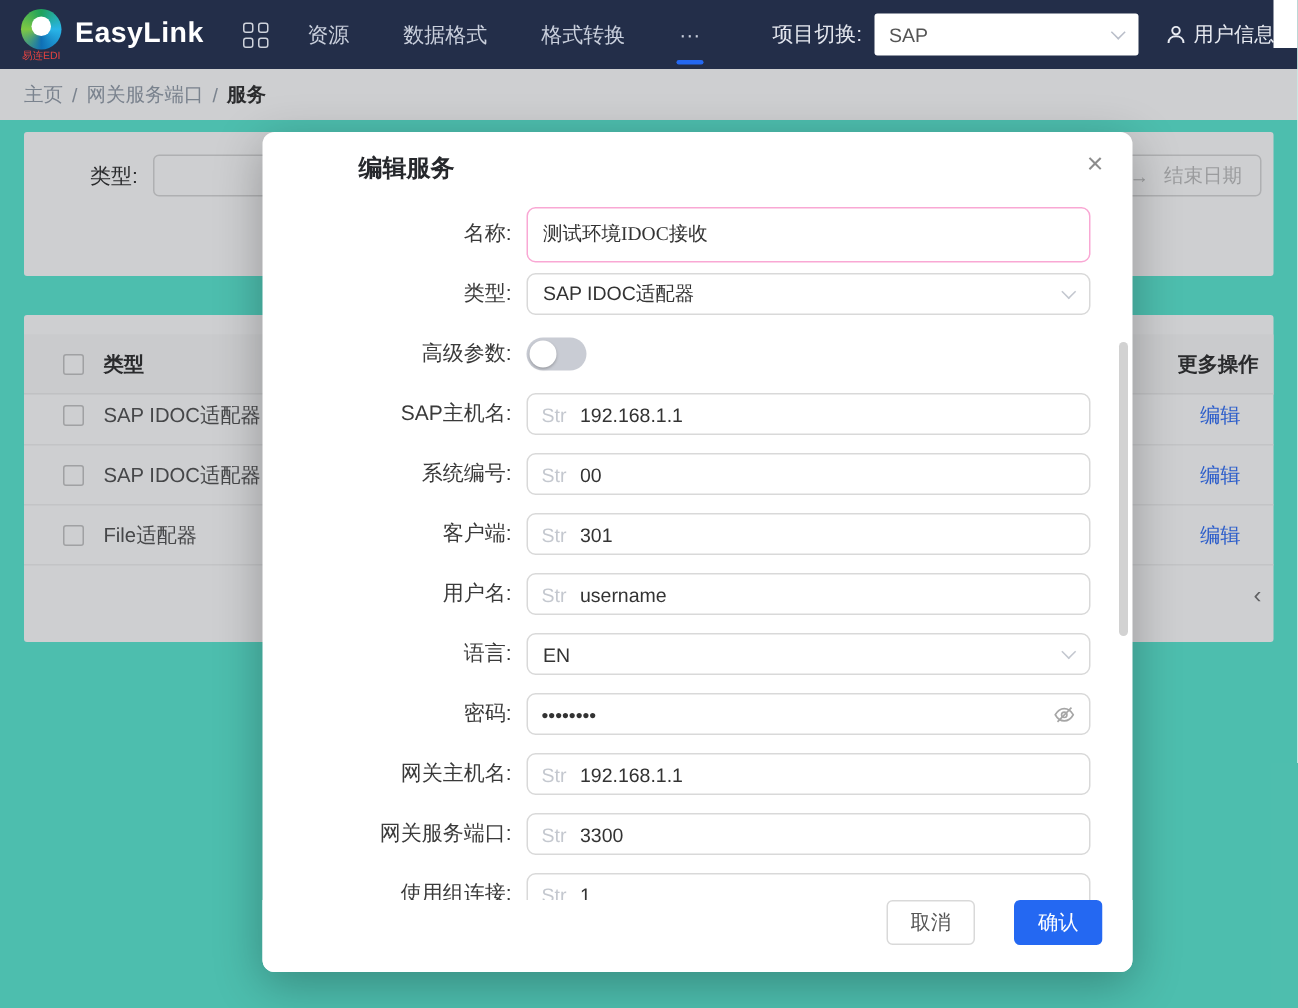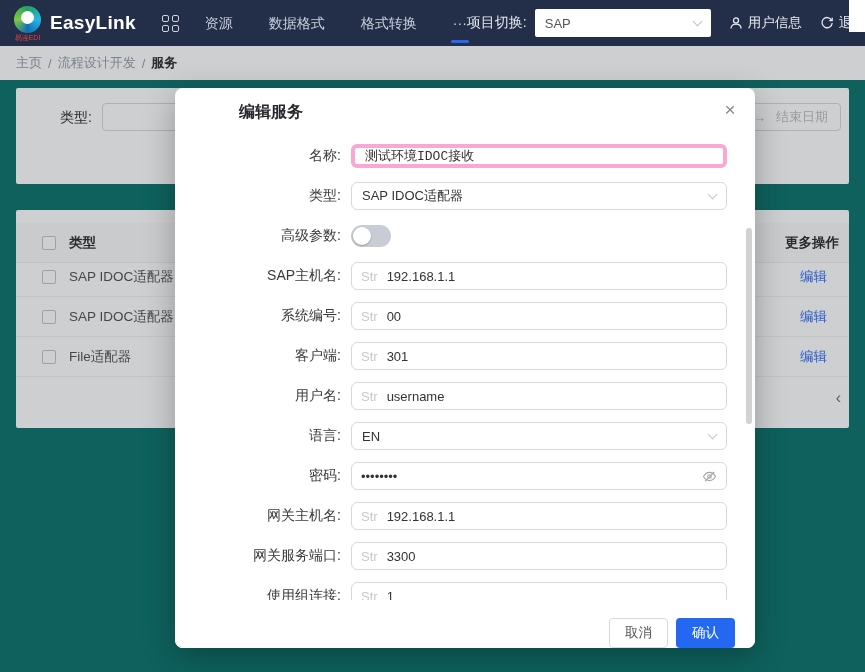--- a/index.html
+++ b/index.html
@@ -1,38 +1,38 @@
 <!DOCTYPE html>
 <html><head>
 <meta charset="utf-8">
 <style>
   * { box-sizing: border-box; margin: 0; padding: 0; }
   html,body { background:#e8e8e8; }
   body { font-family:"Liberation Sans","DejaVu Sans",sans-serif; }
-  .screen { position:relative; width:865px; height:672px; background:#0f766e; overflow:hidden; }
+  .screen { position:relative; width:865px; height:672px; background:#5eead4; overflow:hidden; }
 
   
   .header { position:absolute; top:0; left:0; right:0; height:46px; background:#232e49;
             display:flex; align-items:center; padding:0 14px; color:#dfe3ec; z-index:5; }
   .logo-wrap { display:flex; flex-direction:column; align-items:center; margin-right:9px; }
   .logo-circle { width:27px; height:27px; border-radius:50%;
                  background:conic-gradient(#1fa25c,#29b5e8,#0f6fb5,#7ec843,#1fa25c); position:relative; }
   .logo-circle::after { content:""; position:absolute; left:7px; top:5px; width:13px; height:13px;
                         border-radius:50%; background:#fff; }
   .logo-caption { font-size:7px; color:#e64340; line-height:1; margin-top:1px; white-space:nowrap; }
   .brand { font-size:19px; font-weight:bold; color:#fff; margin-right:26px; letter-spacing:.3px; }
   .grid-icon { width:17px; height:17px; display:grid; grid-template-columns:7px 7px; grid-template-rows:7px 7px;
                gap:3px; margin-right:26px; cursor:pointer; }
   .grid-icon span { border:1.6px solid #cfd3dc; border-radius:2px; }
   .menu { display:flex; gap:36px; font-size:14px; color:#c9cfdc; height:46px; }
   .menu-item { position:relative; line-height:46px; cursor:pointer; white-space:nowrap; }
   .menu-item.active::after { content:""; position:absolute; left:50%; transform:translateX(-50%);
                              bottom:3px; width:18px; height:3px; background:#2468f2; border-radius:2px; }
   .header-right { margin-left:auto; display:flex; align-items:center; gap:18px; }
-  .project-label { font-size:14px; color:#e3e6ee; white-space:nowrap; }
+  .project-label { font-size:14px; color:#e3e6ee; white-space:nowrap;margin-left:48px; }
   .project-select { width:176px; height:28px; background:#fff; border-radius:2px; display:flex;
                     align-items:center; padding:0 10px; color:#555; font-size:13px; cursor:pointer; margin-left:-10px; }
   .chev { width:7px; height:7px; border-right:1.5px solid #b9bec9; border-bottom:1.5px solid #b9bec9;
           transform:rotate(45deg); margin-top:-3px; }
   .project-select .chev { margin-left:auto; }
   .header-link { display:flex; align-items:center; gap:5px; color:#e8ebf2; font-size:13.5px; cursor:pointer; white-space:nowrap; }
 
   .corner-scroll { position:absolute; top:0; right:0; width:16px; height:32px; background:#fff; z-index:40; }
 
   
@@ -65,40 +65,40 @@
   .overlay { position:absolute; left:0; top:46px; right:0; bottom:0; background:rgba(12,16,24,0.20); z-index:10; }
   .modal { position:absolute; left:175px; top:88px; width:580px; height:560px; background:#fff;
            border-radius:8px; box-shadow:0 8px 32px rgba(0,0,0,0.28); z-index:20; }
   .modal-title { position:absolute; top:14px; left:24px; font-size:16px; font-weight:bold; color:#26282c;margin-left:40px; }
   .modal-close { position:absolute; top:9px; right:12px; width:26px; height:26px; text-align:center;
                  line-height:26px; font-size:19px; color:#8c8c8c; cursor:pointer; }
   .modal-body { position:absolute; top:48px; left:0; right:0; height:464px; overflow:hidden; padding:0 28px 0 18px; }
   .field { height:40px; display:flex; align-items:center; }
   .f-label { width:148px; text-align:right; font-size:14px; color:#3a3a3a; margin-right:10px; flex:none; white-space:nowrap; }
   .f-control { flex:1; display:flex; align-items:center; min-width:0; }
-  .inp { width:100%; height:24px; border:4px solid #f9a8d4; border-radius:6px; padding:0 10px;
-         font-size:13px; color:#333; outline:none; background:#fff; font-family:Liberation Mono, monospace; }
+  .inp { width:100%; height:37px; border:1px solid #f9a8d4; border-radius:6px; padding:0 10px;
+         font-size:13px; color:#333; outline:none; background:#fff; font-family:Liberation Serif, serif; }
   .wrap-inp { width:100%; height:28px; border:1px solid #d9d9d9; border-radius:6px; display:flex;
               align-items:center; padding:0 9px; background:#fff; }
   .prefix { font-size:13px; color:#c4c8cf; margin-right:9px; flex:none; }
   .wrap-inp input { border:none; outline:none; flex:1; min-width:0; font-size:13px; color:#333;
                     height:24px; padding:0; background:transparent; font-family:inherit; }
   .sel { width:100%; height:28px; border:1px solid #d9d9d9; border-radius:6px; display:flex;
          align-items:center; padding:0 10px; font-size:13px; color:#333; background:#fff; cursor:pointer; }
   .sel .chev2 { margin-left:auto; width:7px; height:7px; border-right:1.4px solid #c3c7cf;
                 border-bottom:1.4px solid #c3c7cf; transform:rotate(45deg); margin-top:-3px; }
   .switch { width:40px; height:22px; border-radius:11px; background:#c9ccd4; position:relative; cursor:pointer; flex:none; }
   .switch::after { content:""; position:absolute; left:2px; top:2px; width:18px; height:18px;
                    border-radius:50%; background:#fff; box-shadow:0 1px 2px rgba(0,0,0,.25); }
   .eye { flex:none; margin-left:8px; cursor:pointer; display:flex; align-items:center; }
   .scroll-thumb { position:absolute; right:3px; top:140px; width:6px; height:196px; border-radius:3px;
                   background:#d2d2d2; z-index:21; cursor:pointer; }
   .modal-footer { position:absolute; left:0; right:0; bottom:0; height:48px; background:#fff;
-                  border-radius:0 0 8px 8px; display:flex; align-items:flex-end; justify-content:flex-end;
-                  gap:8px; padding:0 20px; z-index:22; }
+                  border-radius:0 0 8px 8px; display:flex; align-items:flex-start; justify-content:flex-end;
+                  gap:26px; padding:0 20px; z-index:22; }
   .btn { height:30px; padding:0 15px; border-radius:4px; font-size:13.5px; cursor:pointer;
          display:flex; align-items:center; border:1px solid transparent; font-family:inherit; }
   .btn-cancel { background:#fff; border-color:#d9d9d9; color:#555; }
   .btn-confirm { background:#2468f2; color:#fff; }
 </style>
 </head>
 <body>
 
 <div class="screen">
 
@@ -140,21 +140,21 @@
         </svg>
         <span>退出登录</span>
       </div>
     </div>
   </div>
   <div class="corner-scroll"></div>
 
   <div class="breadcrumb">
     <span class="crumb">主页</span>
     <span>/</span>
-    <span class="crumb">流程设计开发</span>
+    <span class="crumb">网关服务端口</span>
     <span>/</span>
     <span class="current">服务</span>
   </div>
 
   <div class="filter-card">
     <div class="filter-type-label">类型:</div>
     <div class="filter-type-input"></div>
     <div class="date-range">
       <span>→</span>
       <span>结束日期</span>

